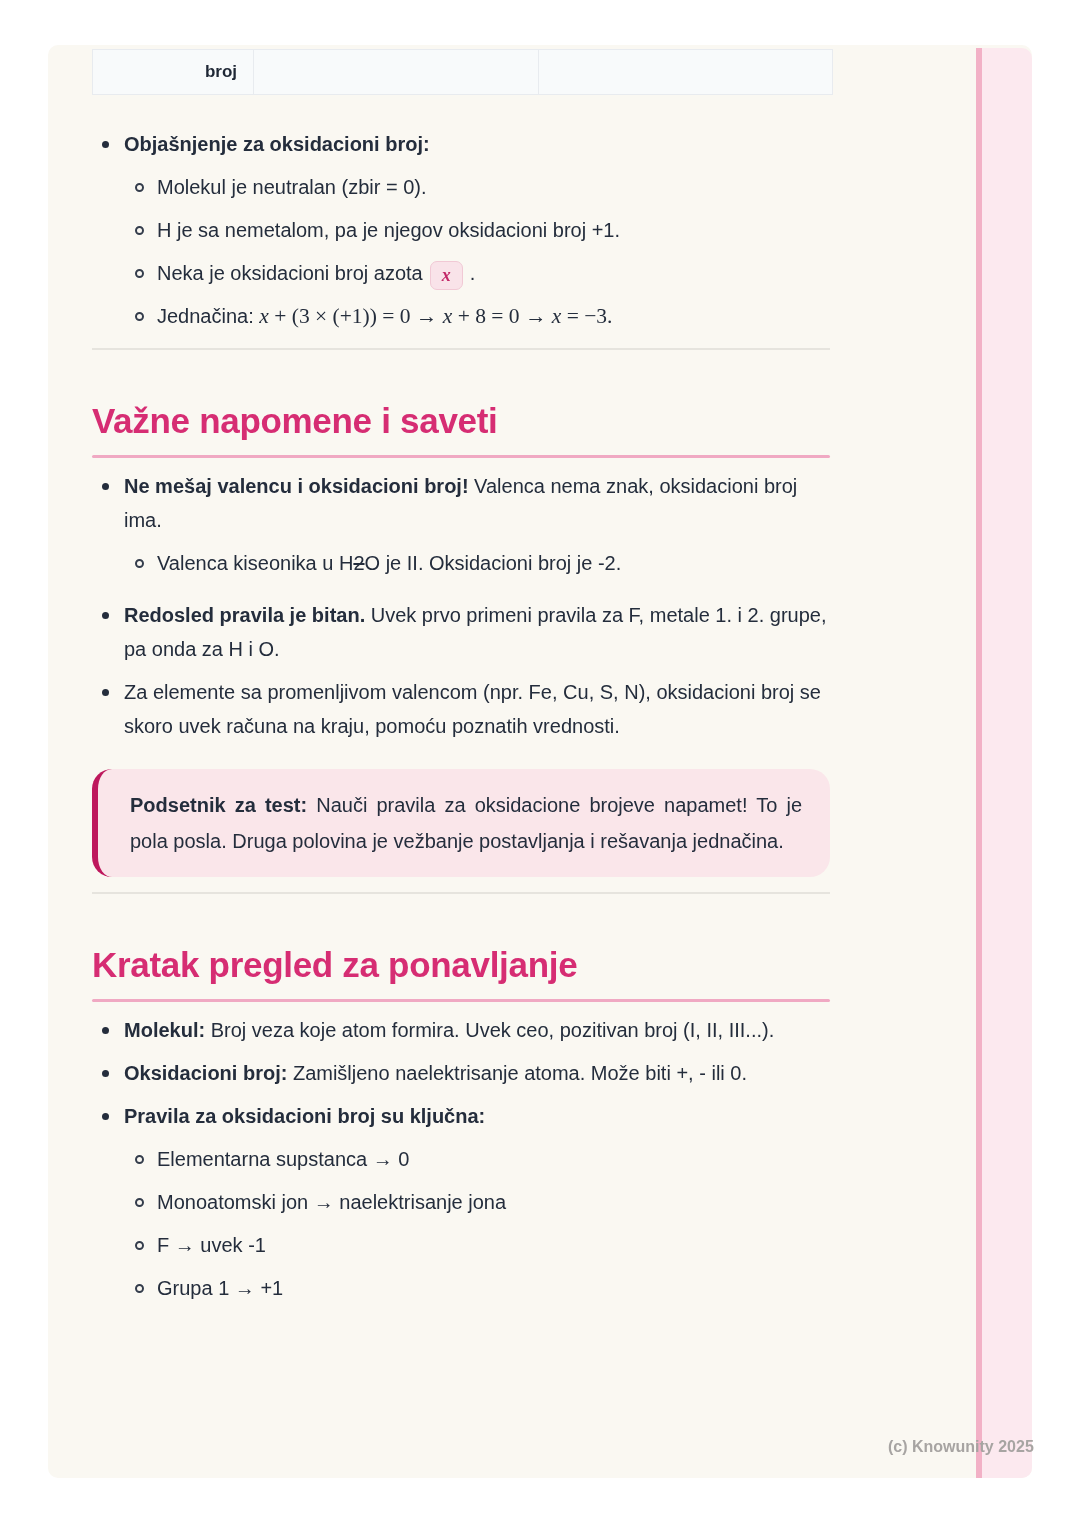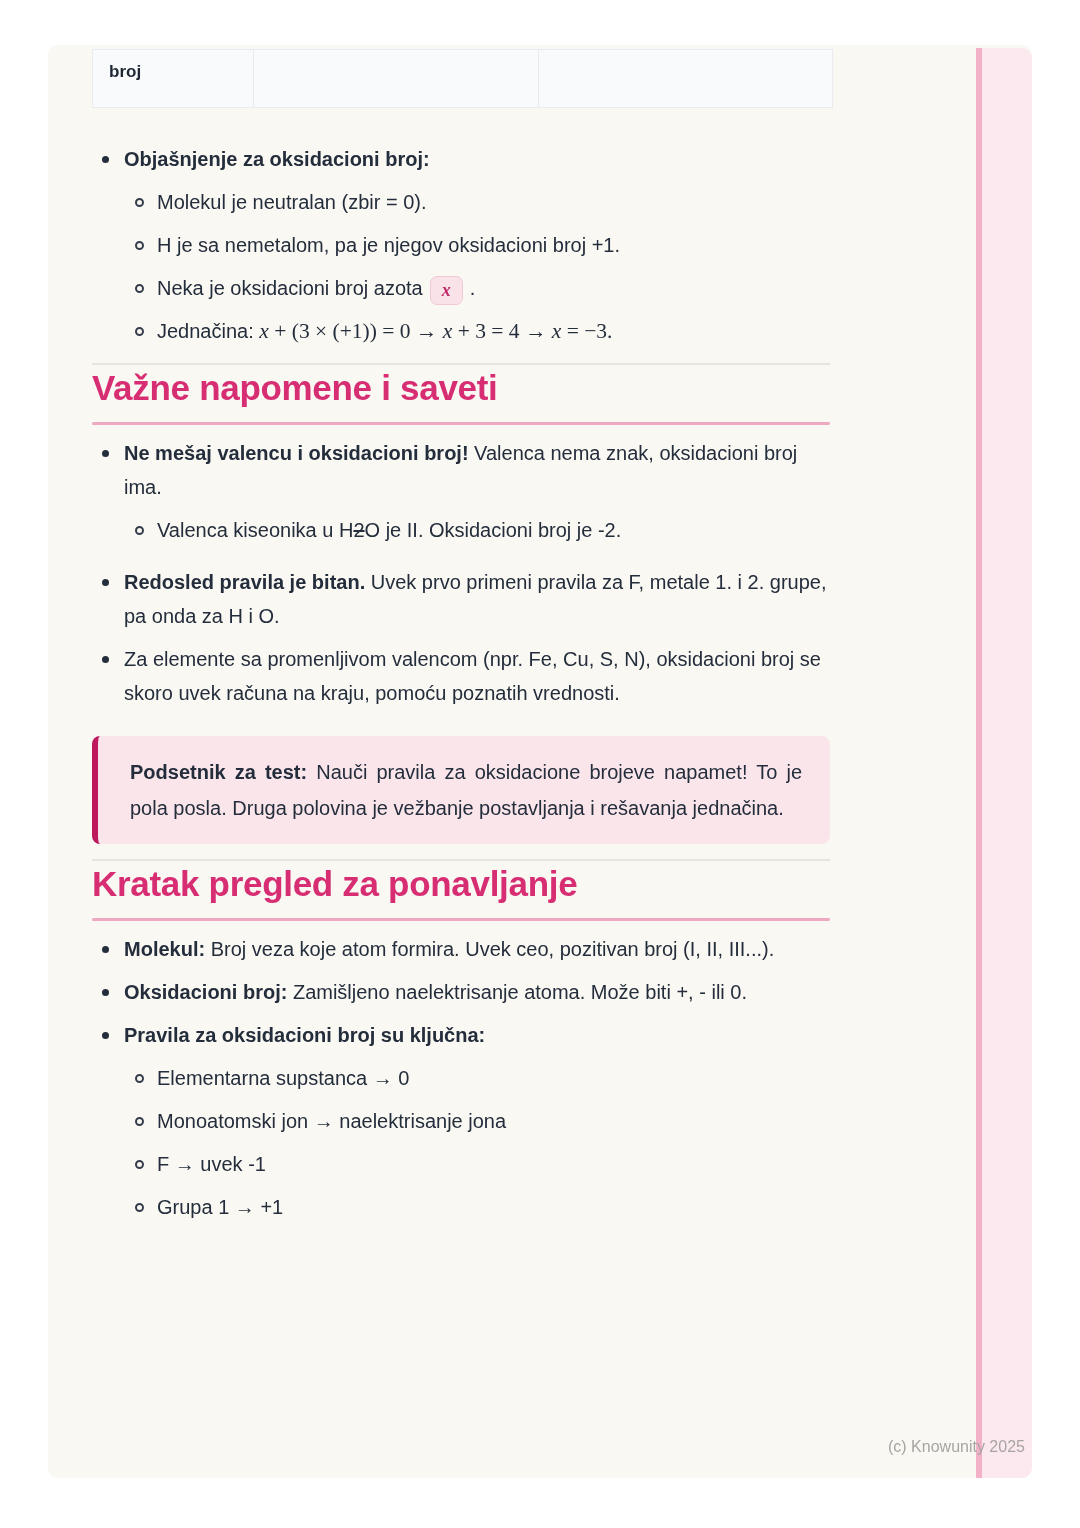--- a/index.html
+++ b/index.html
@@ -10,58 +10,58 @@
   .page { position:absolute; left:48px; top:45px; width:984px; height:1433px;
     background:#faf8f2; border-radius:10px; }
 
   .side-panel { position:absolute; top:3px; right:0; width:56px; height:calc(100% - 3px);
     background:#fce9ef; border-left:6px solid #f2b1c6;
     border-top-right-radius:10px; border-bottom-right-radius:10px; }
 
   .content { position:absolute; left:44px; top:4px; width:741px; }
 
   
-  .tbl { display:grid; grid-template-columns:162px 285px 294px; height:59px; }
+  .tbl { display:grid; grid-template-columns:162px 285px 294px; height:44px;text-align:right; }
   .tbl .cell { background:#f8fafb; border:1px solid #e8ebef; border-left-width:0; padding:12px 16px;
     font-size:17px; font-weight:700; color:#1f2735; }
   .tbl .cell:first-child { border-left-width:1px; }
 
   
   .li { position:relative; padding-left:32px; font-size:20px; line-height:34px; margin-bottom:9px; }
   .li .dot { position:absolute; left:10px; top:14px; width:7px; height:7px; border-radius:50%; background:#242d3c; }
   .li.sub { padding-left:65px; }
   .li.sub .circ { position:absolute; left:43px; top:13px; width:9px; height:9px; border:2px solid #343d4c;
     border-radius:50%; background:transparent; }
   .b { font-weight:700; }
   .sublist { margin-bottom:18px; }
   .sec1 { margin-top:34px; }
 
   hr.divider { border:none; border-top:2px solid #e6e4de; margin:15px 0 0 0; width:738px; }
 
-  h2.pink { font-size:35px; line-height:46px; font-weight:700; color:#d62d73; letter-spacing:-0.3px; }
+  h2.pink { margin-top:48px; font-size:35px; line-height:46px; font-weight:700; color:#d62d73; letter-spacing:-0.3px; }
   .pink-rule { width:738px; height:3px; background:#f0a9c3; border-radius:2px; margin-top:11px; }
   .after-rule { margin-top:11px; }
 
   
   .math { font-family:"Liberation Serif", serif; font-size:21.5px; }
   .mi { font-style:italic; }
   .struck { text-decoration:line-through; }
   .chip { display:inline-block; margin:0 7px; padding:4px 11px 5px 11px; border-radius:7px;
     background:#f9e3e9; border:1px solid #f1c9d5; color:#c22767;
     font-family:"Liberation Serif", serif; font-style:italic; font-weight:700;
     font-size:18px; line-height:1; vertical-align:-1px; }
 
   
   .callout { margin-top:26px; width:738px; background:#fae6ea; border-left:6px solid #be185d;
-    border-radius:8px; padding:18px 28px 18px 32px; }
+    border-radius:20px; padding:18px 28px 18px 32px; }
   .callout p { font-size:20px; line-height:36px; text-align:justify; }
 
   .hr2 { margin-top:35px; }
 
-  .footer { position:absolute; left:888px; top:1438px; font-size:16px; color:#a7a4a2; z-index:5; }
+  .footer { position:absolute; left:888px; top:1438px; font-size:16px; color:#a7a4a2; z-index:5;font-weight:bold; }
 </style>
 </head>
 <body>
 
 <div class="stage">
   <div class="page">
     <div class="side-panel"></div>
 
     <div class="content">
 
@@ -83,21 +83,21 @@
         <div class="li sub">
           <span class="circ"></span>
           <span>H je sa nemetalom, pa je njegov oksidacioni broj +1.</span>
         </div>
         <div class="li sub">
           <span class="circ"></span>
           <span>Neka je oksidacioni broj azota</span><span class="chip">x</span><span>.</span>
         </div>
         <div class="li sub">
           <span class="circ"></span>
-          <span>Jednačina: </span><span class="math"><span class="mi">x</span><span> + (3 × (+1)) = 0 → </span><span class="mi">x</span><span> + 3 = 4 → </span><span class="mi">x</span><span> = −3.</span></span>
+          <span>Jednačina: </span><span class="math"><span class="mi">x</span><span> + (3 × (+1)) = 0 → </span><span class="mi">x</span><span> + 8 = 0 → </span><span class="mi">x</span><span> = −3.</span></span>
         </div>
       </div>
 
       <hr class="divider">
 
       <h2 class="pink">Važne napomene i saveti</h2>
       <div class="pink-rule"></div>
 
       <div class="after-rule">
         <div class="li">

